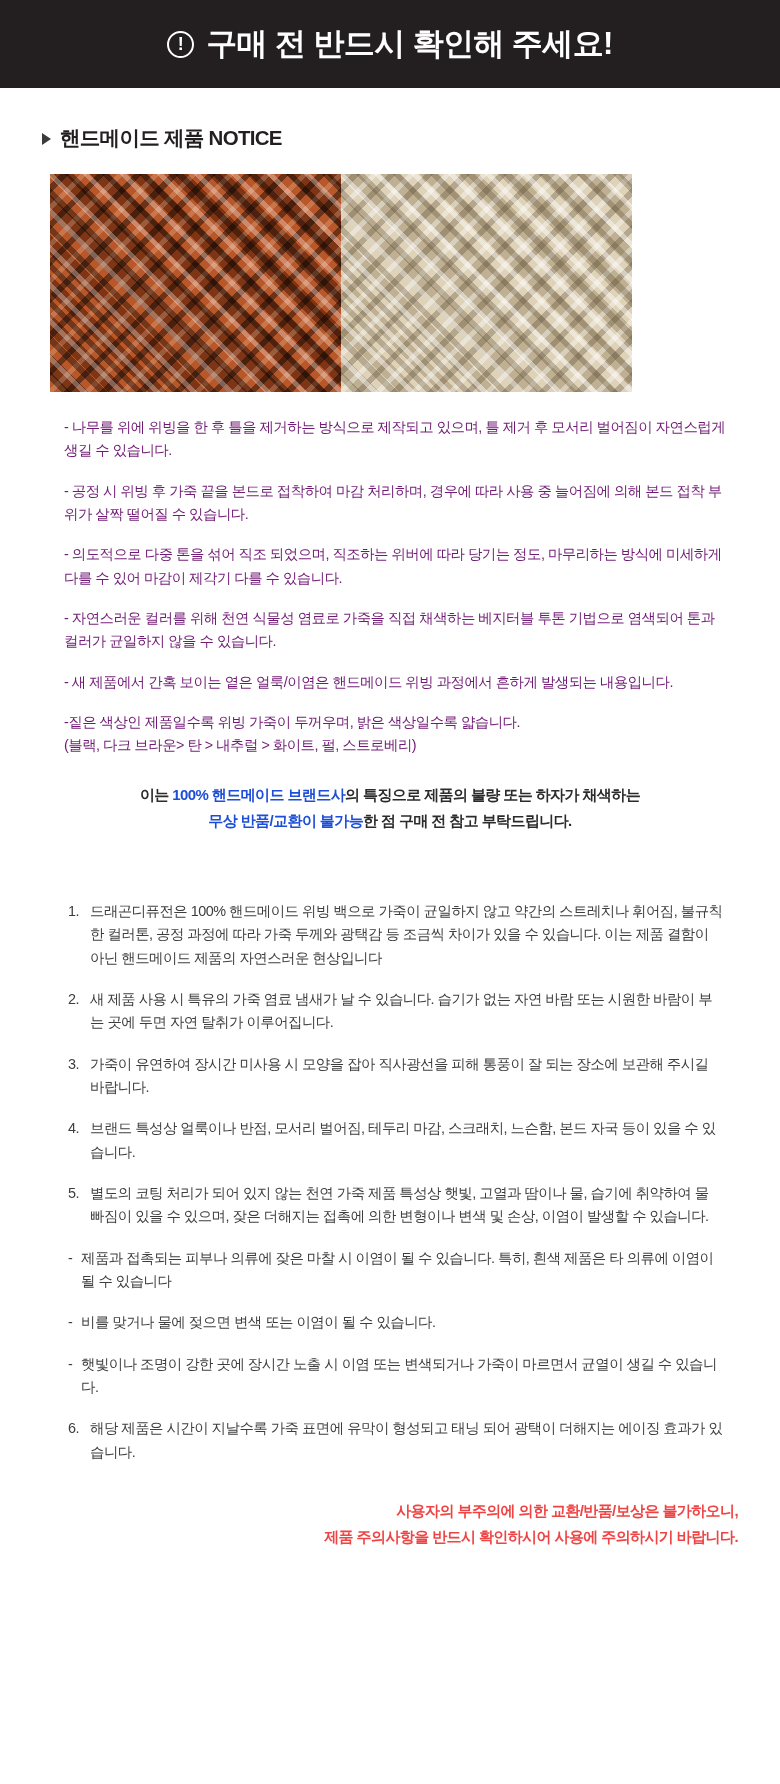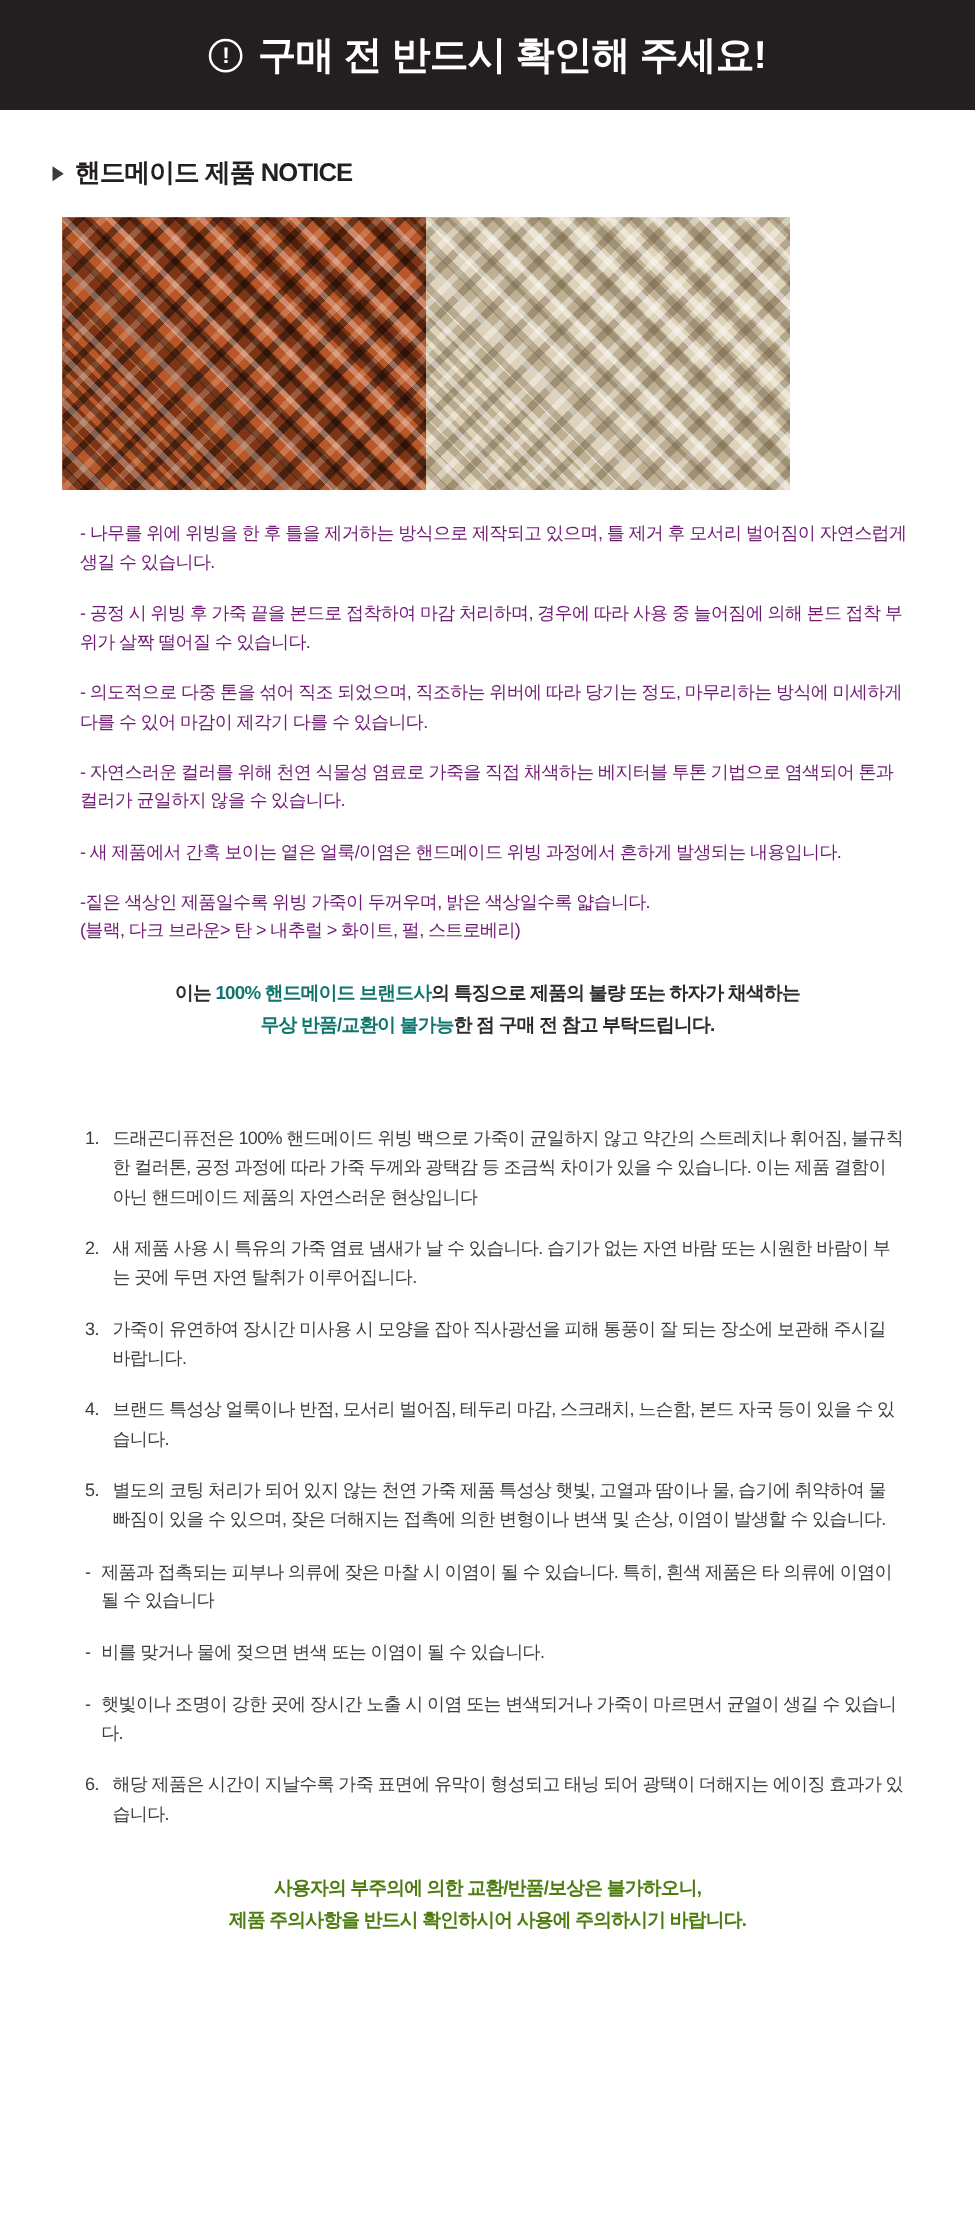--- a/index.html
+++ b/index.html
@@ -163,21 +163,21 @@
   .emphasis {
     margin-top: 24px;
     text-align: center;
     font-size: 15px;
     line-height: 1.75;
     letter-spacing: -0.6px;
     color: #2b2b2b;
     font-weight: bold;
   }
   .emphasis .red {
-    color: #0f766e;
+    color: #1d4ed8;
     text-align: right;
   }
 
   
   .olist {
     margin-top: 22px;
     padding: 0 14px 0 26px;
   }
   .li {
     display: flex;
@@ -195,25 +195,25 @@
     width: 13px;
     flex: none;
   }
   .li .li-body {
     flex: 1;
   }
 
   .footer-note {
     margin-top: 34px;
     margin-bottom: 44px;
-    text-align: center;
+    text-align: right;
     font-size: 15px;
     line-height: 1.7;
     font-weight: bold;
-    color: #4d7c0f;
+    color: #ef4444;
     letter-spacing: -0.6px;
   }
   .gap-lg { height: 44px; }
 </style>
 </head>
 <body>
 
 <div class="page">
 
   <div class="banner">

